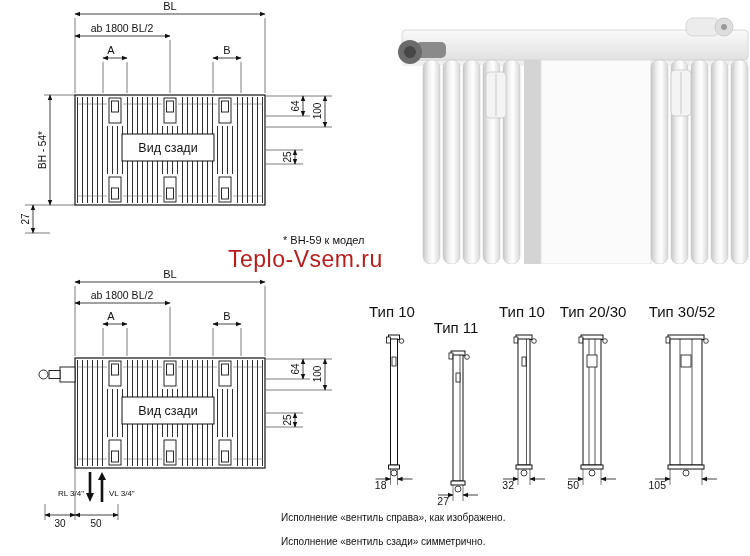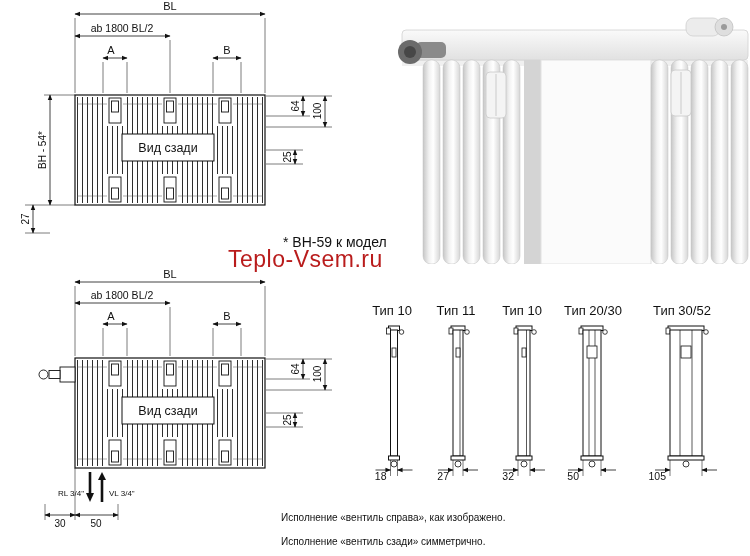--- a/index.html
+++ b/index.html
@@ -1,24 +1,24 @@
 <!DOCTYPE html>
 <html><head>
 <meta charset="utf-8">
 <style>
   *{margin:0;padding:0;box-sizing:border-box}
   html,body{width:750px;height:556px}
   body{position:relative;background:#fff;font-family:"Liberation Sans",sans-serif;color:#111;overflow:hidden}
   .abs{position:absolute}
   svg text{font-family:"Liberation Sans",sans-serif;fill:#111}
   .wm{position:absolute;left:228px;top:246px;font-size:23px;color:#b91c1c;letter-spacing:.5px;white-space:nowrap}
-  .note{position:absolute;left:283px;top:234px;font-size:14px}
+  .note{position:absolute;left:283px;top:234px;font-size:11px}
   .footer-line{position:absolute;left:281px;font-size:10px;white-space:nowrap}
   .typecol{position:absolute;text-align:center}
-  .typecol .tlabel{font-size:13px;margin-bottom:4px;white-space:nowrap}
+  .typecol .tlabel{font-size:15px;margin-bottom:11px;white-space:nowrap}
 </style>
 </head>
 <body>
 
 <svg class="abs" style="left:0;top:0" width="345" height="262" viewBox="0 0 345 262">
   <defs>
     <marker id="d1ar" viewBox="0 0 10 10" refX="9" refY="5" markerWidth="7" markerHeight="7" orient="auto-start-reverse">
       <path d="M0,1 L10,5 L0,9 z" fill="#111"></path>
     </marker>
     <pattern id="d1f" width="5" height="8" patternUnits="userSpaceOnUse">
@@ -282,21 +282,21 @@
     <g stroke="#111" stroke-width="0.55">
       <line x1="34.5" y1="138" x2="34.5" y2="154"></line>
       <line x1="41.5" y1="138" x2="41.5" y2="154"></line>
     </g>
     <line x1="19.5" y1="148" x2="34.5" y2="148" stroke="#111" stroke-width="0.8" marker-end="url(#p0ar)"></line>
     <line x1="56.5" y1="148" x2="41.5" y2="148" stroke="#111" stroke-width="0.8" marker-end="url(#p0ar)"></line>
     <text x="30.5" y="158" text-anchor="end" font-size="10.5">18</text>
   </svg>
 </div>
 
-<div class="typecol" style="left:420px;top:303px;width:72px">
+<div class="typecol" style="left:420px;top:319px;width:72px">
   <div class="tlabel">Тип 11</div>
   <svg width="72" height="170" viewBox="0 0 72 170">
     <defs>
         <marker id="p1ar" viewBox="0 0 10 10" refX="9" refY="5" markerWidth="7" markerHeight="7" orient="auto">
           <path d="M0,1 L10,5 L0,9 z" fill="#111"></path>
         </marker>
       </defs>
     <g fill="#fff" stroke="#111" stroke-width="1">
       <rect x="31" y="4" width="14" height="4.5"></rect>
       <rect x="29" y="6" width="4" height="6" stroke-width="0.8"></rect>

